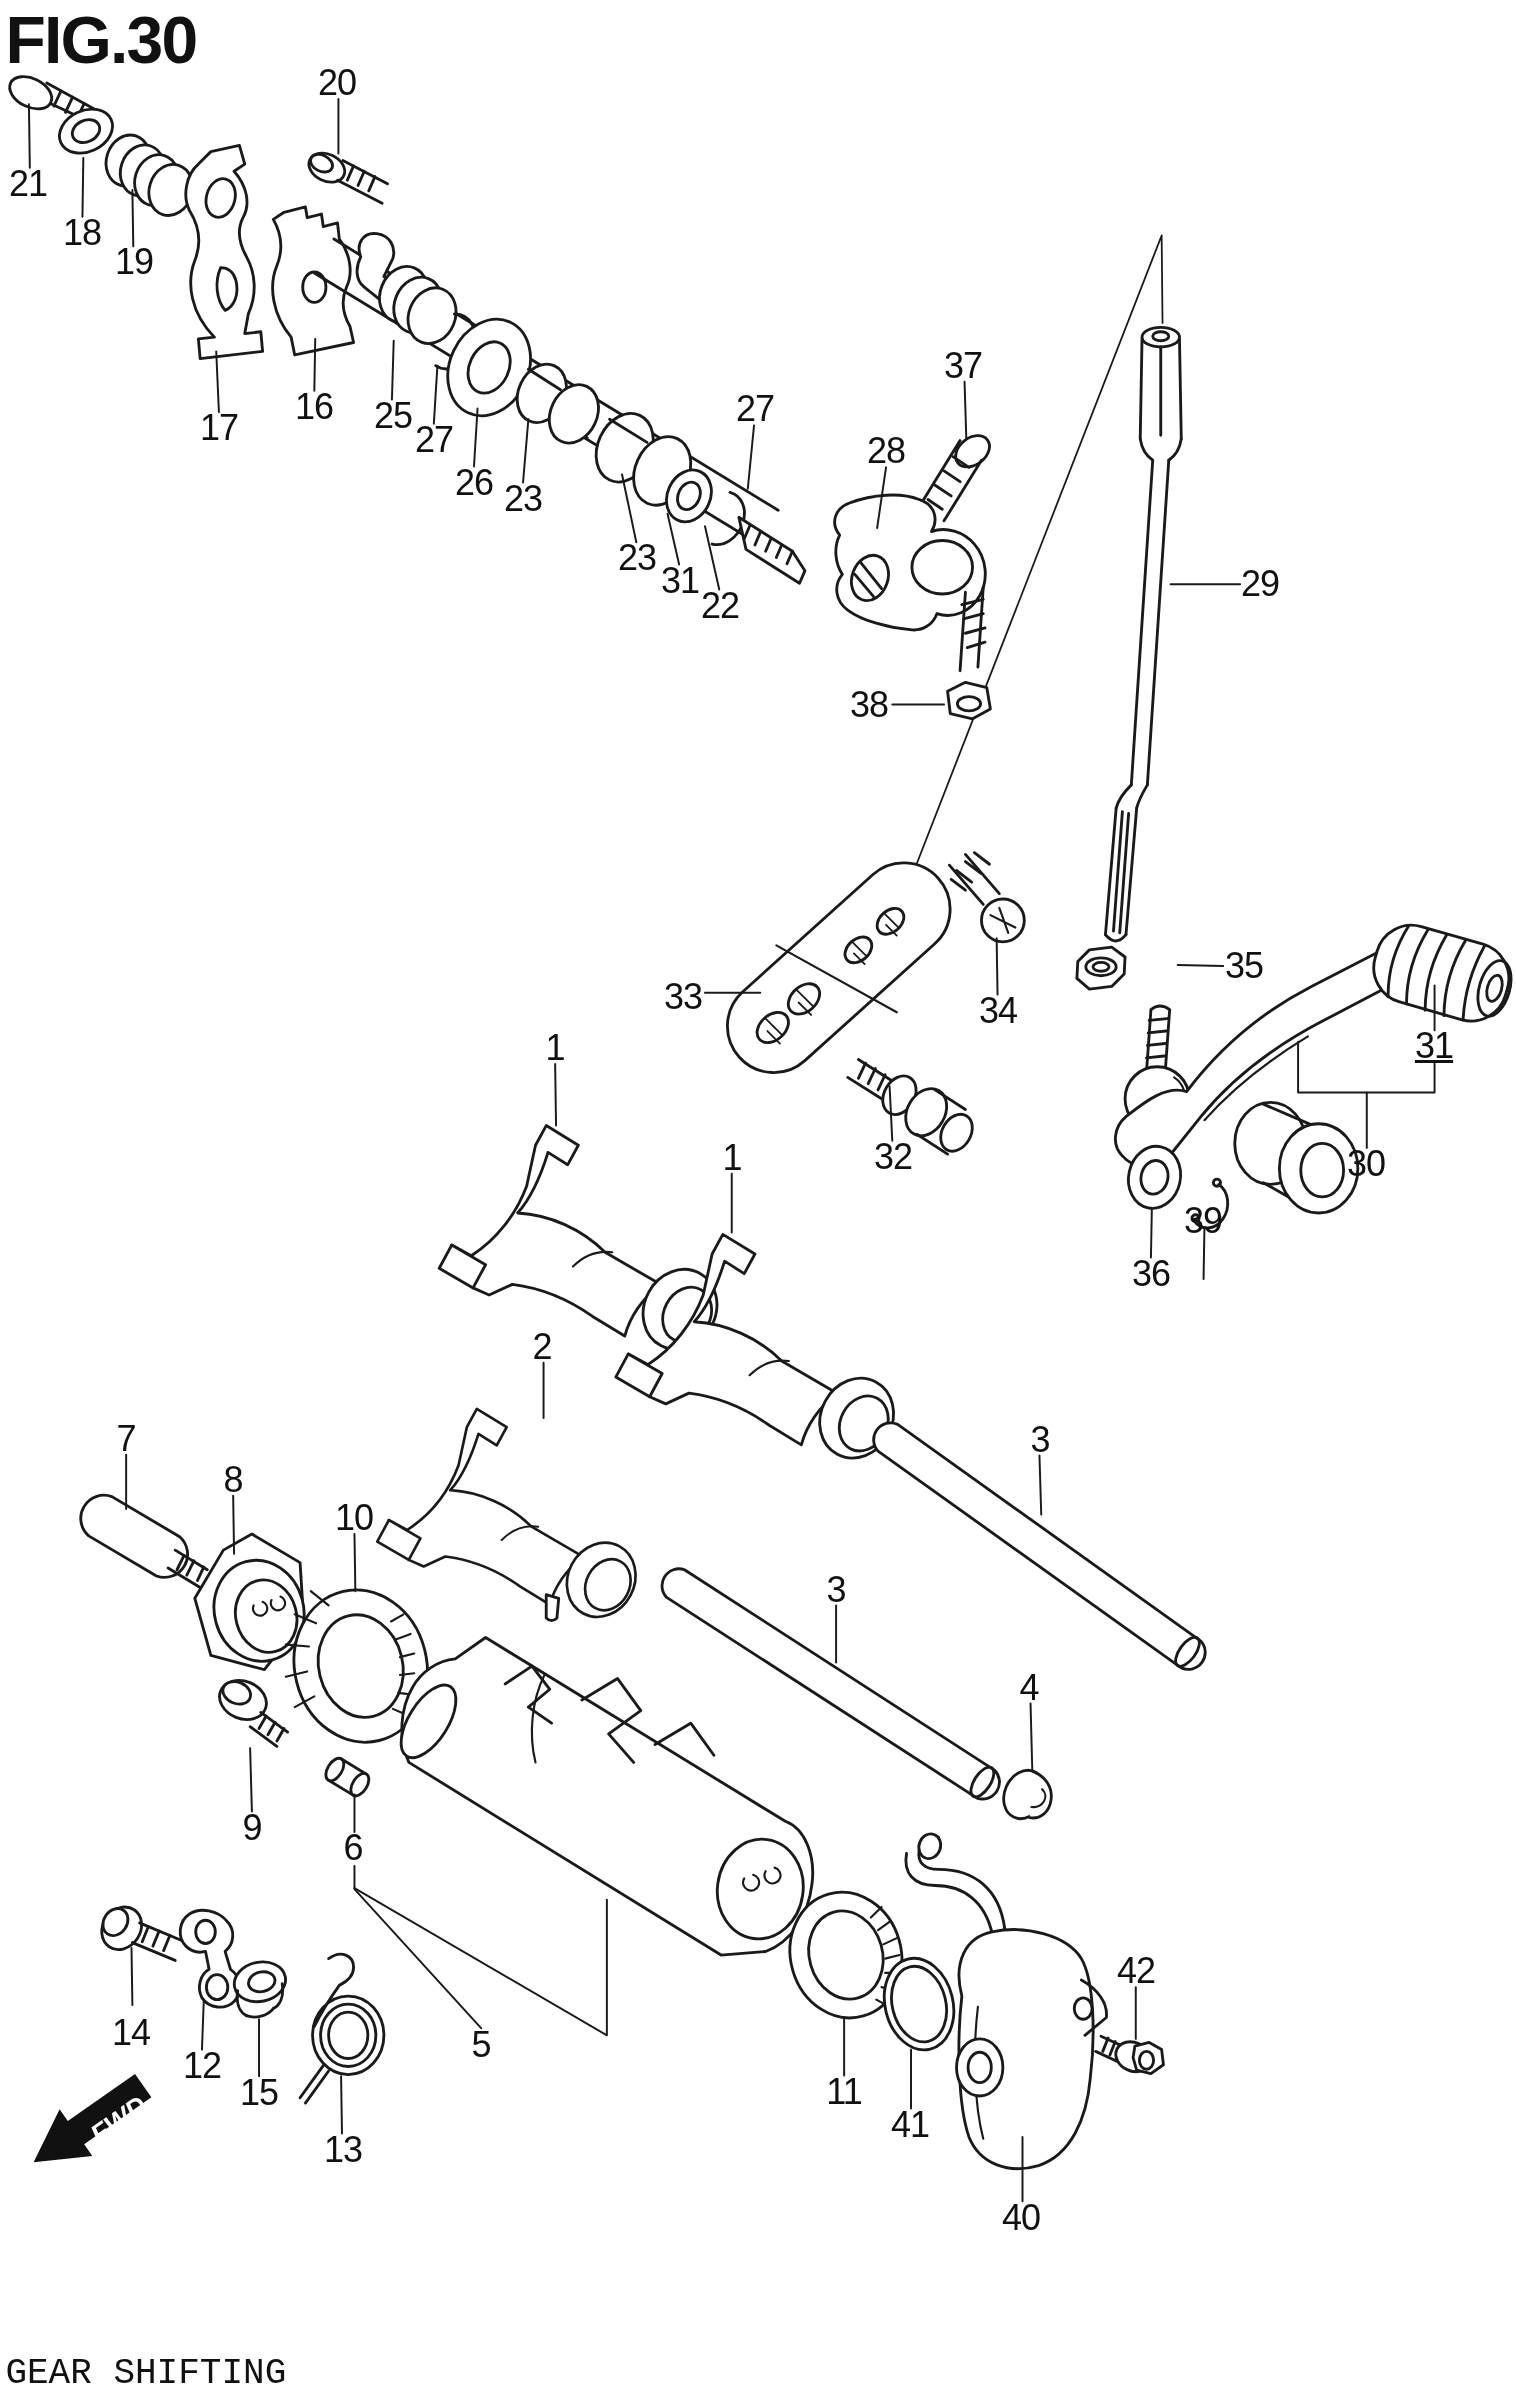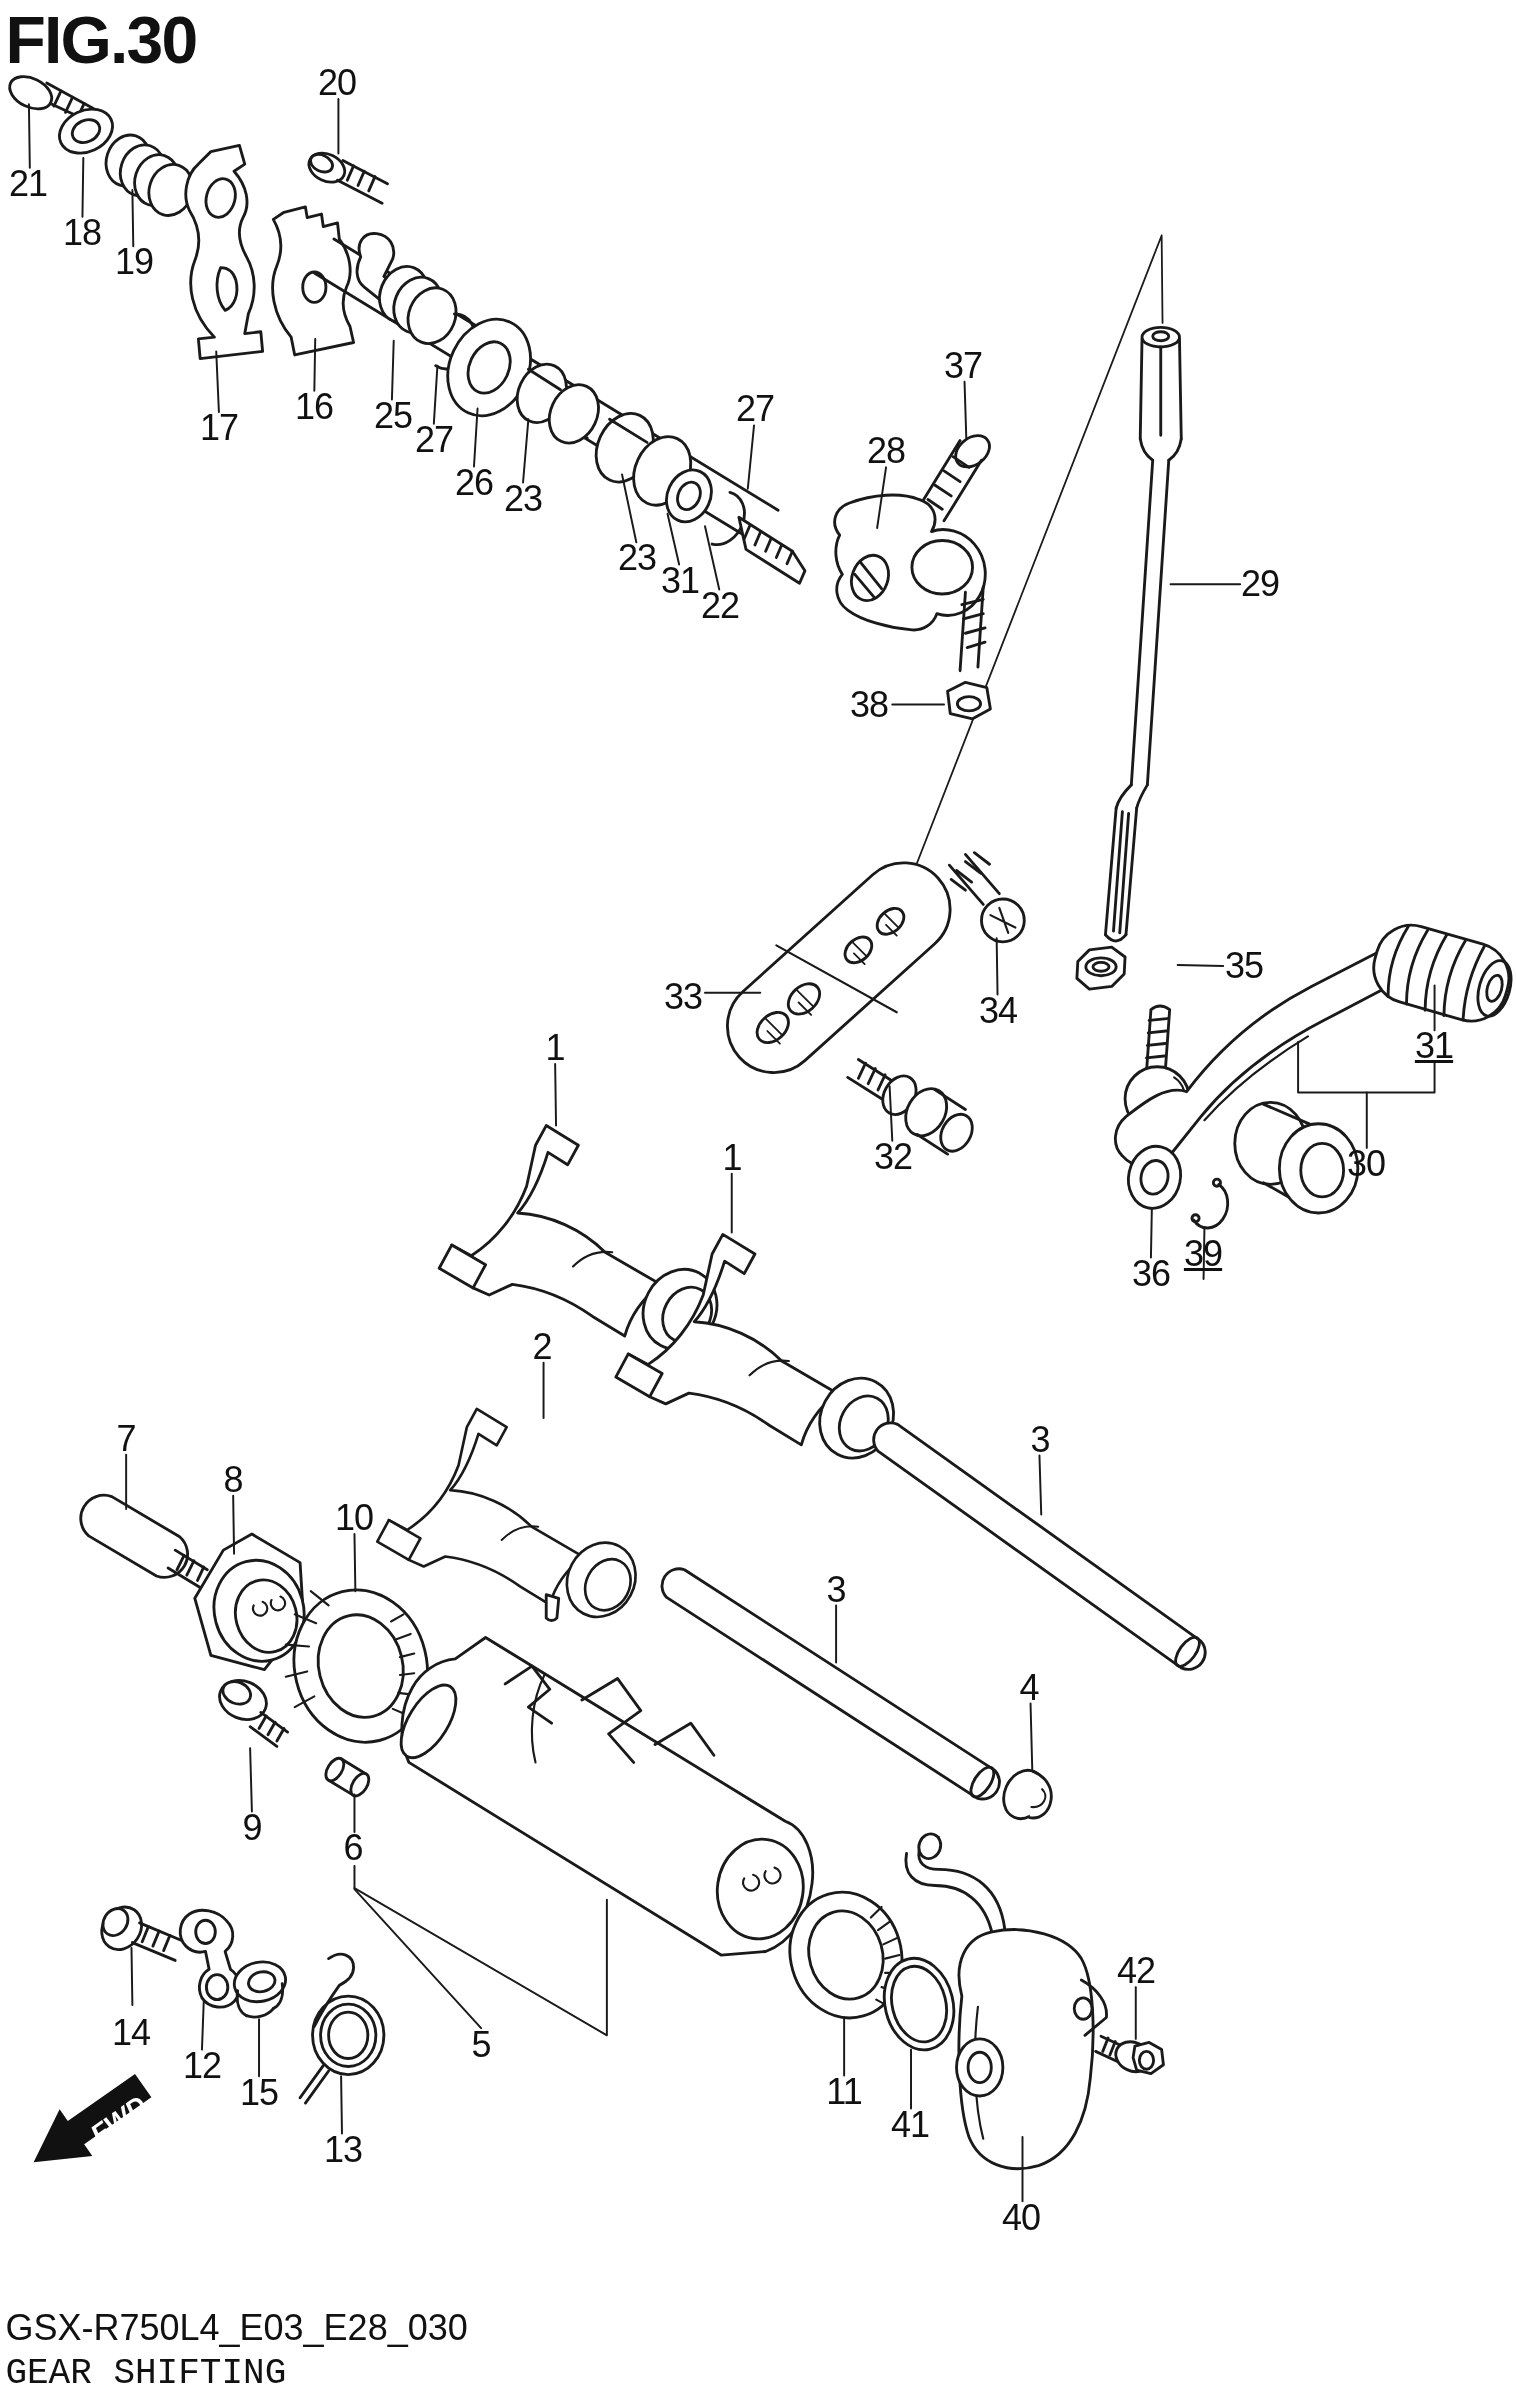--- a/index.html
+++ b/index.html
@@ -387,21 +387,21 @@
       <div class="callout" style="left: 963px; top: 366px;">37</div>
       <div class="callout" style="left: 869px; top: 705px;">38</div>
       <div class="callout" style="left: 1260px; top: 584px;">29</div>
       <div class="callout" style="left: 683px; top: 997px;">33</div>
       <div class="callout" style="left: 998px; top: 1011px;">34</div>
       <div class="callout" style="left: 1244px; top: 966px;">35</div>
       <div class="callout" style="left: 893px; top: 1157px;">32</div>
       <div class="callout" style="left: 1434px; top: 1046px; text-decoration: underline;">31</div>
       <div class="callout" style="left: 1366px; top: 1164px;">30</div>
       <div class="callout" style="left: 1151px; top: 1274px;">36</div>
-      <div class="callout" style="left: 1203px; top: 1254px; text-decoration: underline;">39</div>
+      <div class="callout" style="left: 1203px; top: 1221px;">39</div>
       <div class="callout" style="left: 555px; top: 1048px;">1</div>
       <div class="callout" style="left: 732px; top: 1158px;">1</div>
       <div class="callout" style="left: 542px; top: 1347px;">2</div>
       <div class="callout" style="left: 1040px; top: 1440px;">3</div>
       <div class="callout" style="left: 836px; top: 1590px;">3</div>
       <div class="callout" style="left: 1029px; top: 1688px;">4</div>
       <div class="callout" style="left: 126px; top: 1439px;">7</div>
       <div class="callout" style="left: 233px; top: 1480px;">8</div>
       <div class="callout" style="left: 354px; top: 1518px;">10</div>
       <div class="callout" style="left: 252px; top: 1828px;">9</div>
@@ -410,16 +410,15 @@
       <div class="callout" style="left: 131px; top: 2021px; margin-top: 12px;">14</div>
       <div class="callout" style="left: 202px; top: 2066px;">12</div>
       <div class="callout" style="left: 259px; top: 2093px;">15</div>
       <div class="callout" style="left: 343px; top: 2150px;">13</div>
       <div class="callout" style="left: 844px; top: 2092px;">11</div>
       <div class="callout" style="left: 910px; top: 2125px; text-align: center;">41</div>
       <div class="callout" style="left: 1021px; top: 2218px;">40</div>
       <div class="callout" style="left: 1136px; top: 1971px;">42</div>
     </div>
 
-  <div class="footer-code">GSX-R750L4_E03_E28_030</div>
   <div class="footer-title">GEAR SHIFTING</div>
 </div>
 
 
 </body></html>

